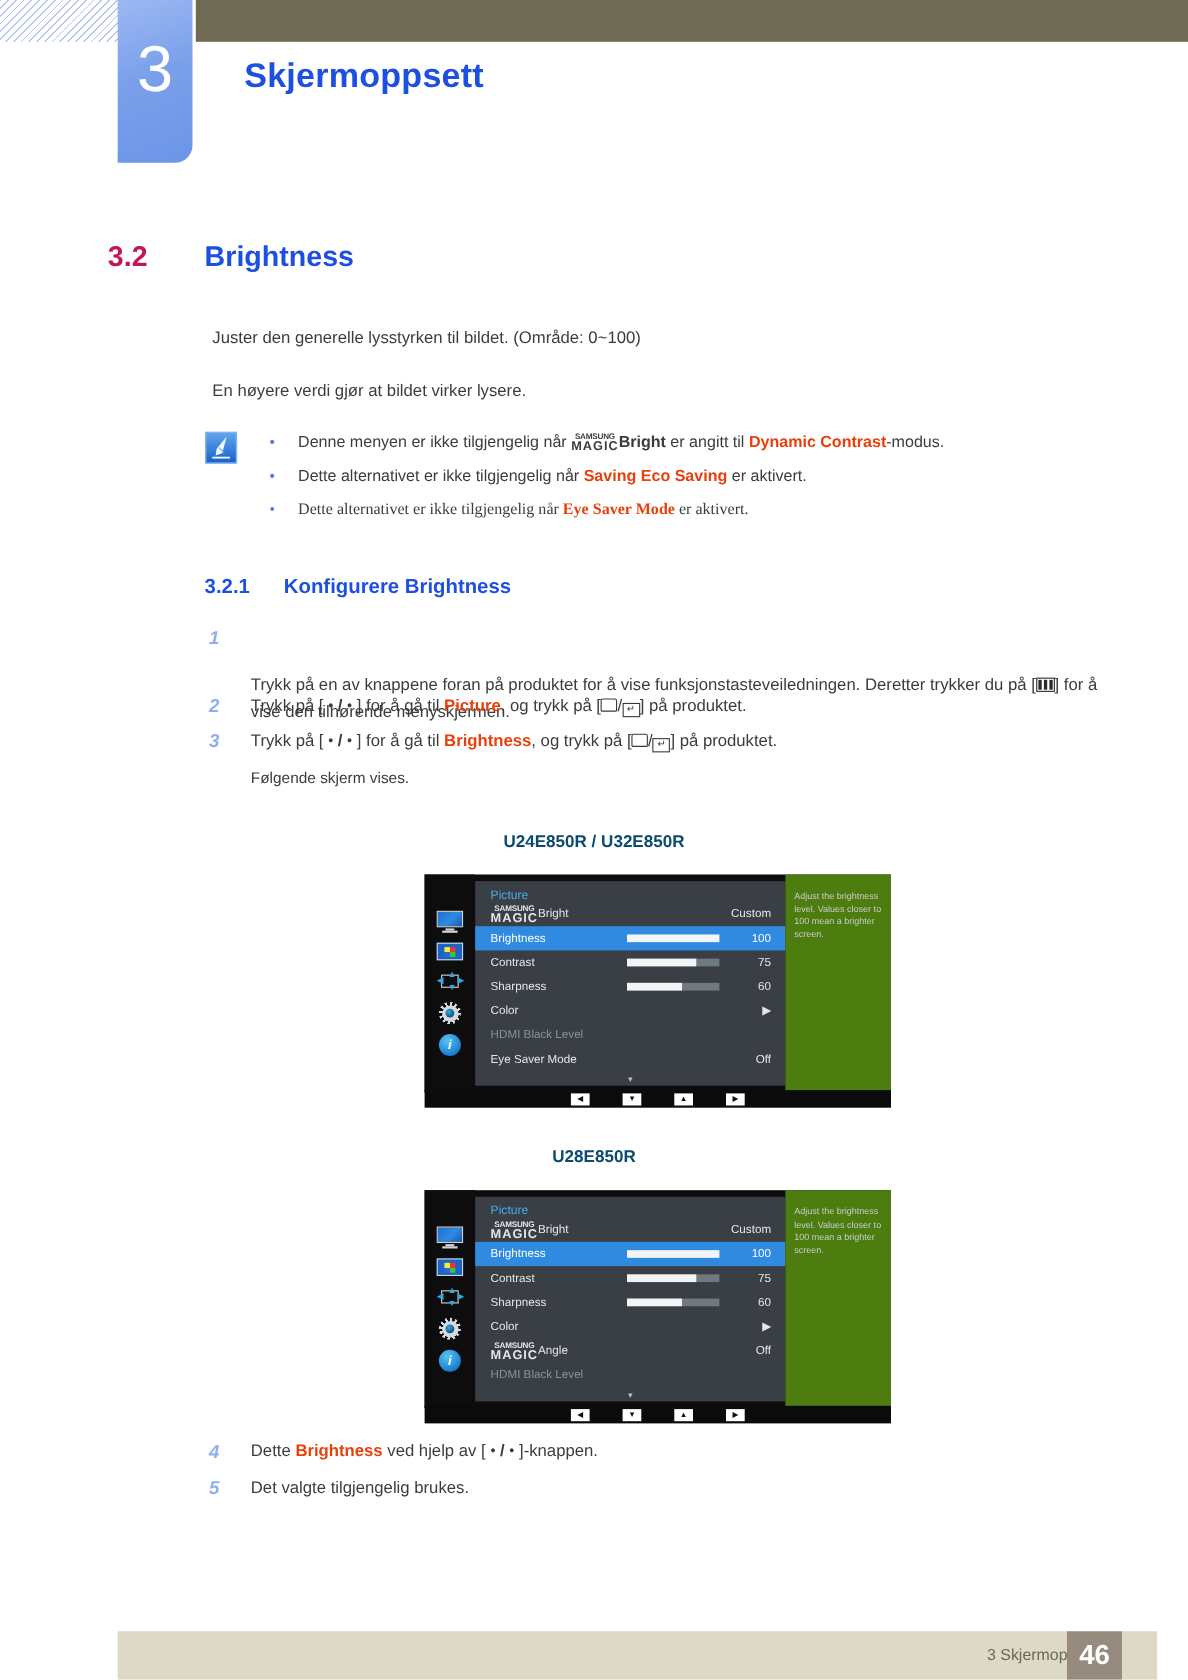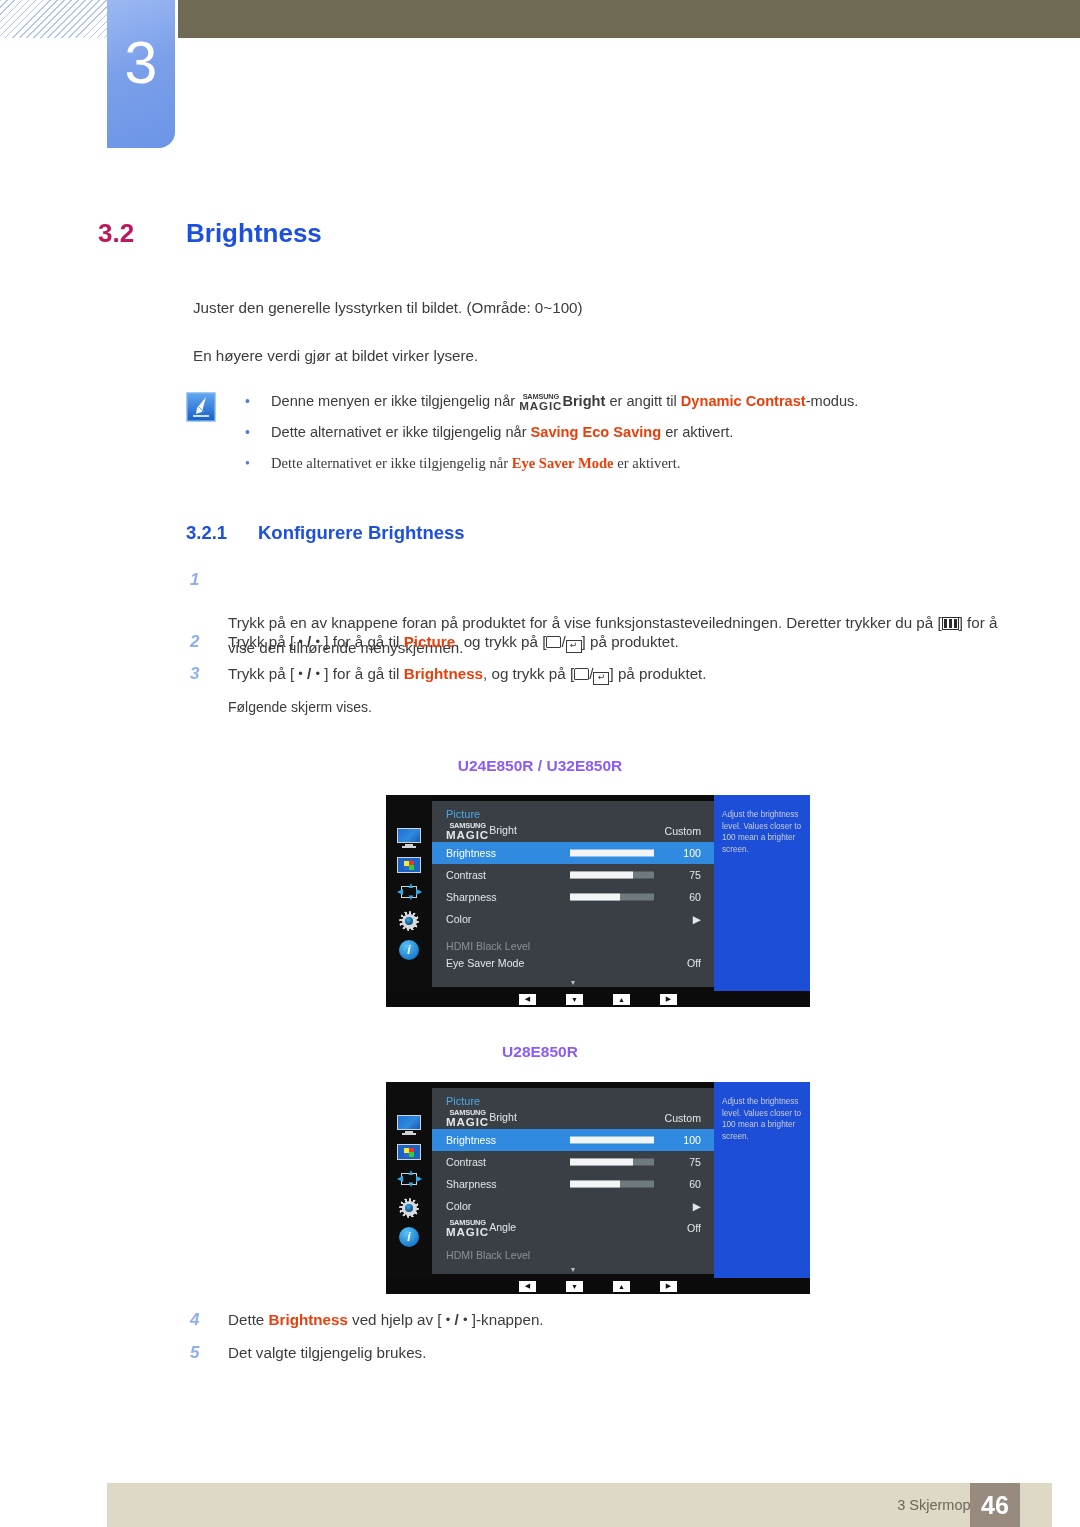--- a/index.html
+++ b/index.html
@@ -67,37 +67,37 @@
   .keybox i:nth-child(1){left:1px;}
   .keybox i:nth-child(2){left:6px;}
   .keybox i:nth-child(3){left:11px;}
   .glyph-rect{display:inline-block;width:13px;height:10px;border:1.5px solid #3a3a3a;
     border-radius:2px 2px 1px 1px;position:relative;top:1px;}
   .glyph-ent{display:inline-block;width:14px;height:11px;border:1.5px solid #3a3a3a;
     position:relative;top:1px;font-size:9px;line-height:9px;text-align:center;color:#3a3a3a;}
   .dot{font-size:13px;position:relative;top:-1px;}
   
   .osd-label{position:absolute;width:1080px;text-align:center;left:0;
-    color:#8b5cf6;font-size:15.5px;font-weight:bold;}
+    color:#0c4a6e;font-size:15.5px;font-weight:bold;}
   #lbl1{top:757px;}
   #lbl2{top:1043px;}
   .osd{position:absolute;left:386px;width:424px;background:#0c0c0c;}
   #osd1{top:795px;height:198px;}
   #osd2{top:1082px;height:198px;}
   .osd-side{position:absolute;left:0;top:0;width:46px;height:100%;
     background:#0d0d0d;display:flex;flex-direction:column;align-items:center;
     justify-content:center;gap:9px;}
   .osd-main{position:absolute;left:46px;top:6px;width:282px;bottom:6px;background:#3a3f45;}
-  .osd-tip{position:absolute;left:328px;top:0;width:96px;height:100%;background:#1d4ed8;
+  .osd-tip{position:absolute;left:328px;top:0;width:96px;height:100%;background:#4d7c0f;
     color:#c9ccd0;font-size:8.2px;line-height:1.42;padding:14px 8px 0 8px;box-sizing:border-box;}
   .osd-title{color:#4aa9e8;font-size:11px;padding:7px 0 0 14px;}
   .row{position:relative;height:22px;display:flex;align-items:center;
     padding:0 13px 0 14px;color:#e3e6e9;font-size:10.6px;}
   .row.hi{background:linear-gradient(180deg,#2f8ae0 0%,#2f8ae0 100%);color:#ffffff;}
-  .row.dim{color:#8b9097;align-items:flex-end;}
+  .row.dim{color:#8b9097;}
   .row .rlabel{flex:0 0 auto;}
   .row .rspacer{flex:1 1 auto;}
   .row .rval{flex:0 0 auto;width:40px;text-align:right;font-size:10.6px;}
   .bar{position:absolute;left:138px;width:84px;height:7px;background:#6f7a80;top:50%;
     transform:translateY(-50%);}
   .bar span{display:block;height:100%;background:#f2f4f5;}
   .arrow-r{font-size:8px;}
   .scroll-dn{position:absolute;left:50%;bottom:1px;transform:translateX(-50%);
     color:#b9bdc2;font-size:7px;}
   .osd-bottom{position:absolute;left:386px;width:424px;height:16px;background:#0b0b0b;
@@ -149,20 +149,21 @@
 </style>
 </head>
 <body>
 
 <div id="header">
   <div id="hatch"></div>
   <div id="olivebar"></div>
   <div id="chapbox">
     <span id="chapnum">3</span>
   </div>
+  <div id="chaptitle">Skjermoppsett</div>
 </div>
 
 <div id="sec-num">3.2</div>
 <div id="sec-title">Brightness</div>
 
 <div class="para" id="p1">Juster den generelle lysstyrken til bildet. (Område: 0~100)</div>
 <div class="para" id="p2">En høyere verdi gjør at bildet virker lysere.</div>
 
 <svg id="note-icon" viewBox="0 0 30 30">
   <defs>

